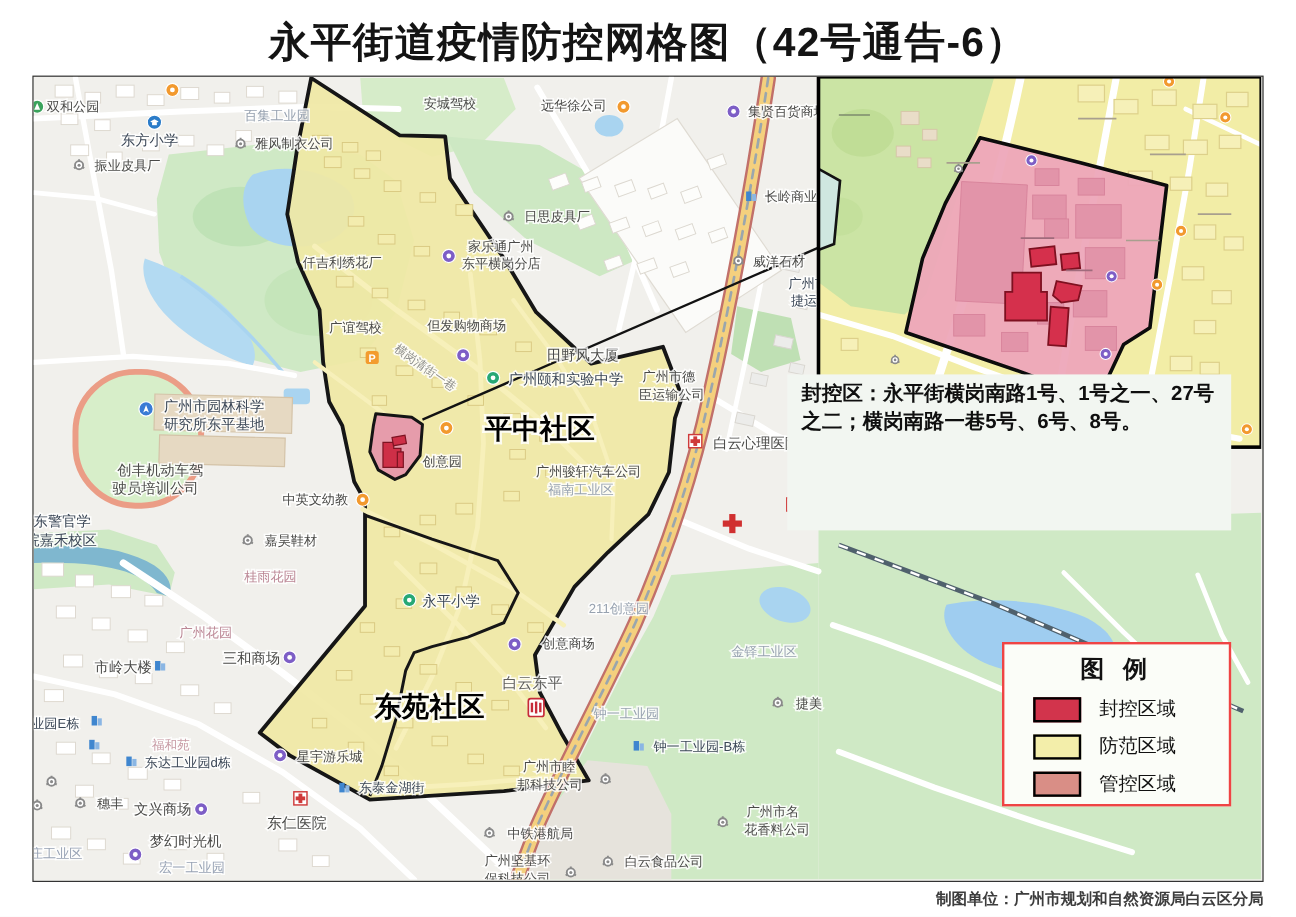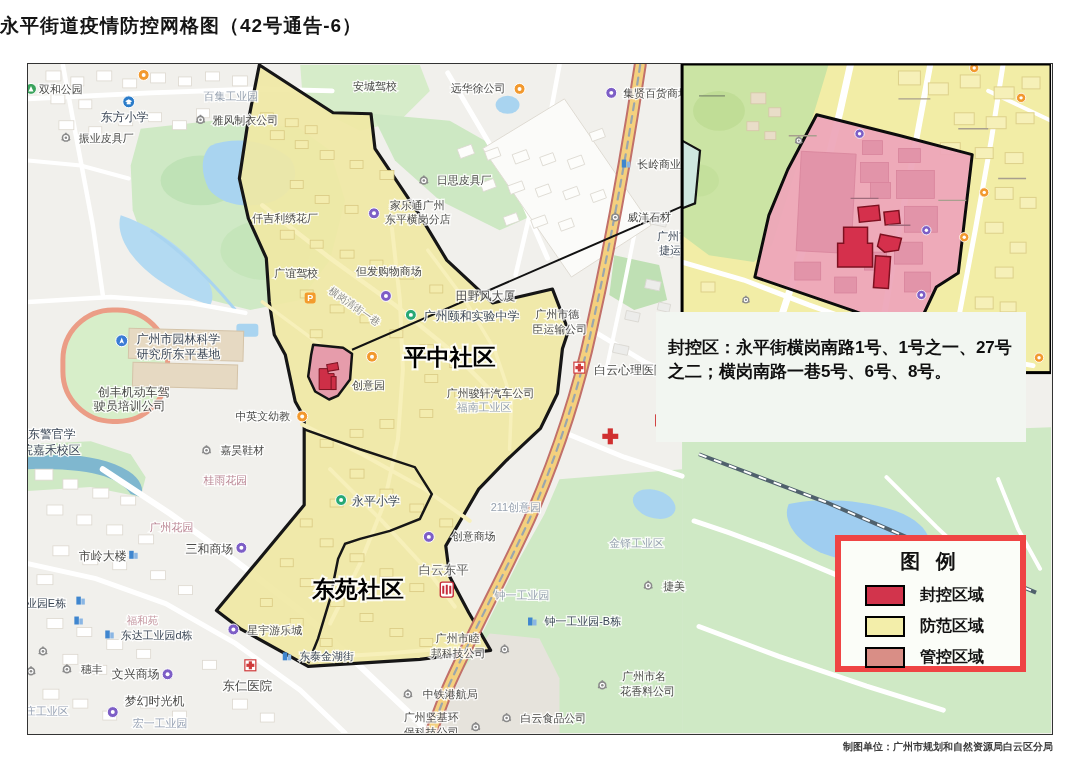--- a/index.html
+++ b/index.html
@@ -1,34 +1,34 @@
 <!DOCTYPE html>
 <html><head>
 <meta charset="utf-8">
 <style>
   html,body{margin:0;padding:0;}
   body{width:1080px;height:764px;position:relative;background:#ffffff;
        font-family:"Liberation Sans","DejaVu Sans",sans-serif;overflow:hidden;}
-  .title{position:absolute;top:13px;left:0;width:100%;
-         font-size:19px;font-weight:bold;color:#141414;letter-spacing:1px;}
+  .title{position:absolute;top:13px;left:0;width:100%;text-align:center;
+         font-size:34px;font-weight:bold;color:#141414;letter-spacing:1px;}
   .map-frame{position:absolute;left:27px;top:63px;width:1026px;height:672px;
              border:1.5px solid #333;box-sizing:border-box;background:#f1f0ec;overflow:hidden;}
   .map-frame svg.map{position:absolute;left:0;top:0;width:1023px;height:669px;}
   .info-panel{position:absolute;left:656px;top:312px;width:370px;height:130px;
-              background:#f2f6f1;padding:24px 10px 0 12px;box-sizing:border-box;
+              background:#f2f6f1;padding:4px 10px 0 12px;box-sizing:border-box;
               font-size:17px;font-weight:600;color:#0f0f0f;line-height:1.42;}
   .info-panel p{margin:0 0 13px 0;}
   .legend{position:absolute;left:835px;top:535px;width:191px;height:137px;
-          background:#fbfdf8;border:6px solid #ef4444;box-sizing:border-box;}
+          background:#fbfdf8;border:2px solid #ef4444;box-sizing:border-box;}
   .legend-title{text-align:center;font-size:20px;font-weight:bold;margin-top:7px;
                 letter-spacing:5px;color:#111;}
   .legend-row{display:flex;align-items:center;margin:10px 0 0 24px;}
   .legend-swatch{width:40px;height:21px;border:2px solid #000;margin-right:15px;box-sizing:border-box;}
-  .legend-label{font-size:16px;font-weight:bold;color:#111;}
-  .attribution{position:absolute;right:27px;top:740px;font-size:10px;
+  .legend-label{font-size:16px;font-weight:normal;color:#111;}
+  .attribution{position:absolute;right:27px;top:740px;font-size:13px;
                font-weight:600;color:#3d3d3d;}
   text{font-family:"Liberation Sans","DejaVu Sans",sans-serif;}
 </style>
 </head>
 <body>
 
 <div class="title">永平街道疫情防控网格图（42号通告-6）</div>
 
 <div class="map-frame">
   <svg class="map" viewBox="27 63 1026 672" preserveAspectRatio="none" xmlns="http://www.w3.org/2000/svg">

